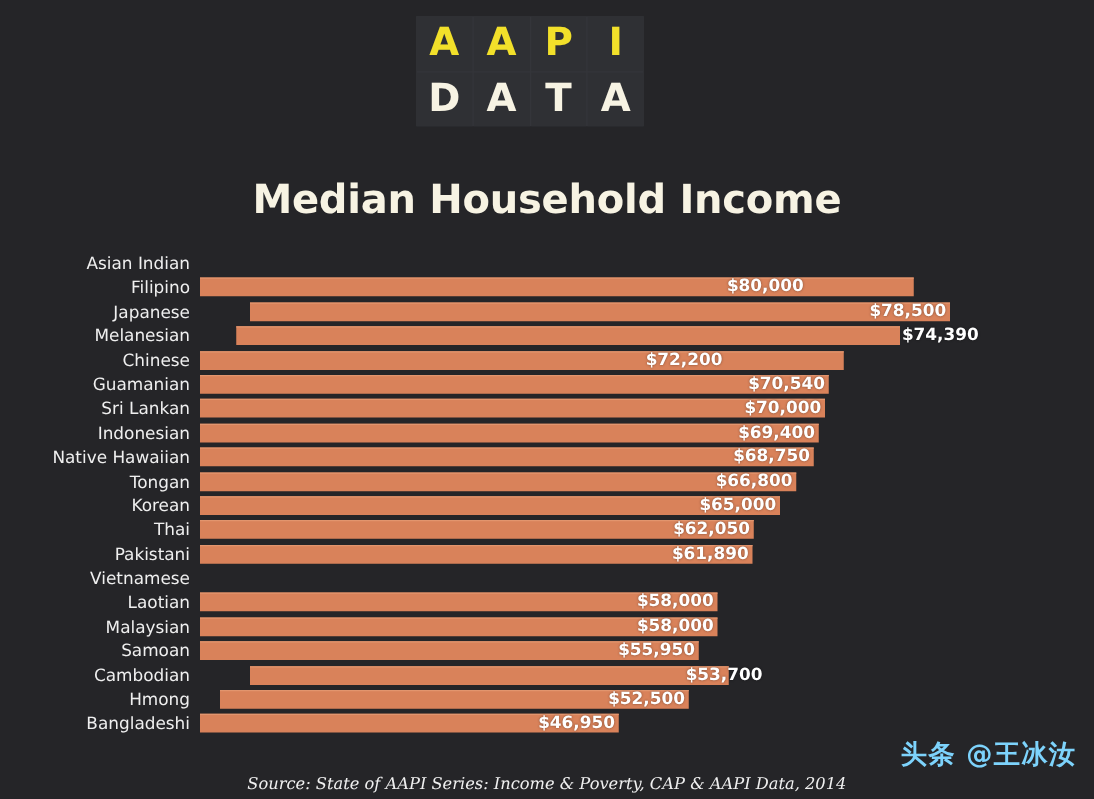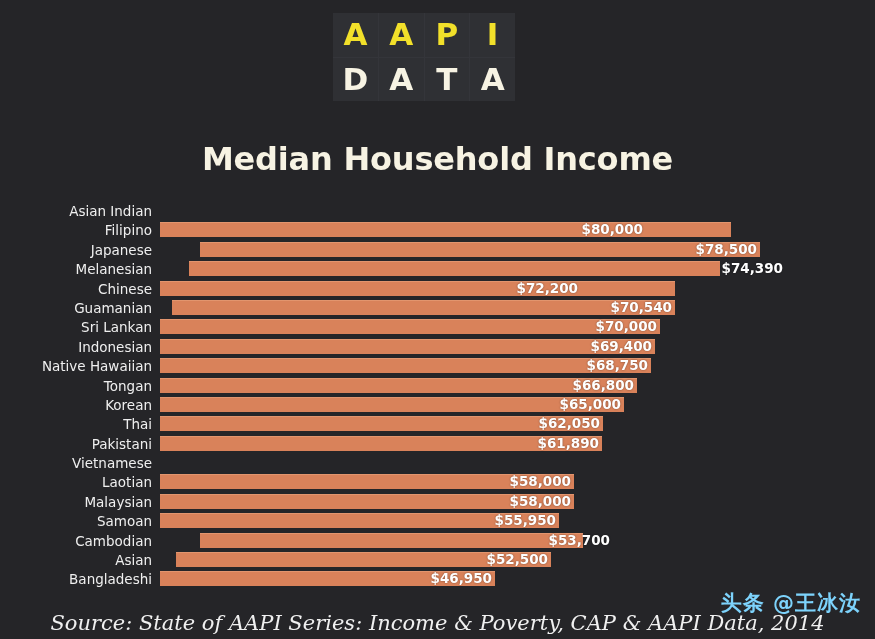--- a/index.html
+++ b/index.html
@@ -113,21 +113,21 @@
   }
 
   
   #source-note {
     position: absolute;
     left: 0;
     bottom: 4px;
     width: 875px;
     text-align: center;
     color: #f0f0f0;
-    font-size: 21px;
+    font-size: 13px;
     font-style: italic;
     font-family: "DejaVu Serif", serif;
     white-space: nowrap;
   }
   #watermark {
     position: absolute;
     right: 14px;
     bottom: 22px;
     color: #7dd3fc;
     font-size: 21px;
@@ -180,21 +180,21 @@
     </div>
     <div class="bar-row">
       <div class="cat-label">Chinese</div>
       <div class="bar-wrap" style="width: 421px;">
         <div class="bar" style="width: 515px; background: rgb(217, 130, 90);"></div>
         <div class="bar-value">$72,200</div>
       </div>
     </div>
     <div class="bar-row">
       <div class="cat-label">Guamanian</div>
-      <div class="bar-wrap" style="width: 503px; margin-left: 12px;">
+      <div class="bar-wrap" style="width: 503px;">
         <div class="bar" style="width: 503px; background: rgb(217, 130, 90);"></div>
         <div class="bar-value">$70,540</div>
       </div>
     </div>
     <div class="bar-row">
       <div class="cat-label">Sri Lankan</div>
       <div class="bar-wrap" style="width: 500px;">
         <div class="bar" style="width: 500px; background: rgb(217, 130, 90);"></div>
         <div class="bar-value">$70,000</div>
       </div>
@@ -266,21 +266,21 @@
       </div>
     </div>
     <div class="bar-row">
       <div class="cat-label">Cambodian</div>
       <div class="bar-wrap" style="width: 413px; padding-left: 40px;">
         <div class="bar" style="width: 383px; background: rgb(217, 130, 90);"></div>
         <div class="bar-value">$53,700</div>
       </div>
     </div>
     <div class="bar-row">
-      <div class="cat-label">Asian</div>
+      <div class="cat-label">Hmong</div>
       <div class="bar-wrap" style="width: 375px; margin-left: 16px;">
         <div class="bar" style="width: 375px; background: rgb(217, 130, 90);"></div>
         <div class="bar-value">$52,500</div>
       </div>
     </div>
     <div class="bar-row">
       <div class="cat-label">Bangladeshi</div>
       <div class="bar-wrap" style="width: 335px;">
         <div class="bar" style="width: 335px; background: rgb(217, 130, 90);"></div>
         <div class="bar-value">$46,950</div>

